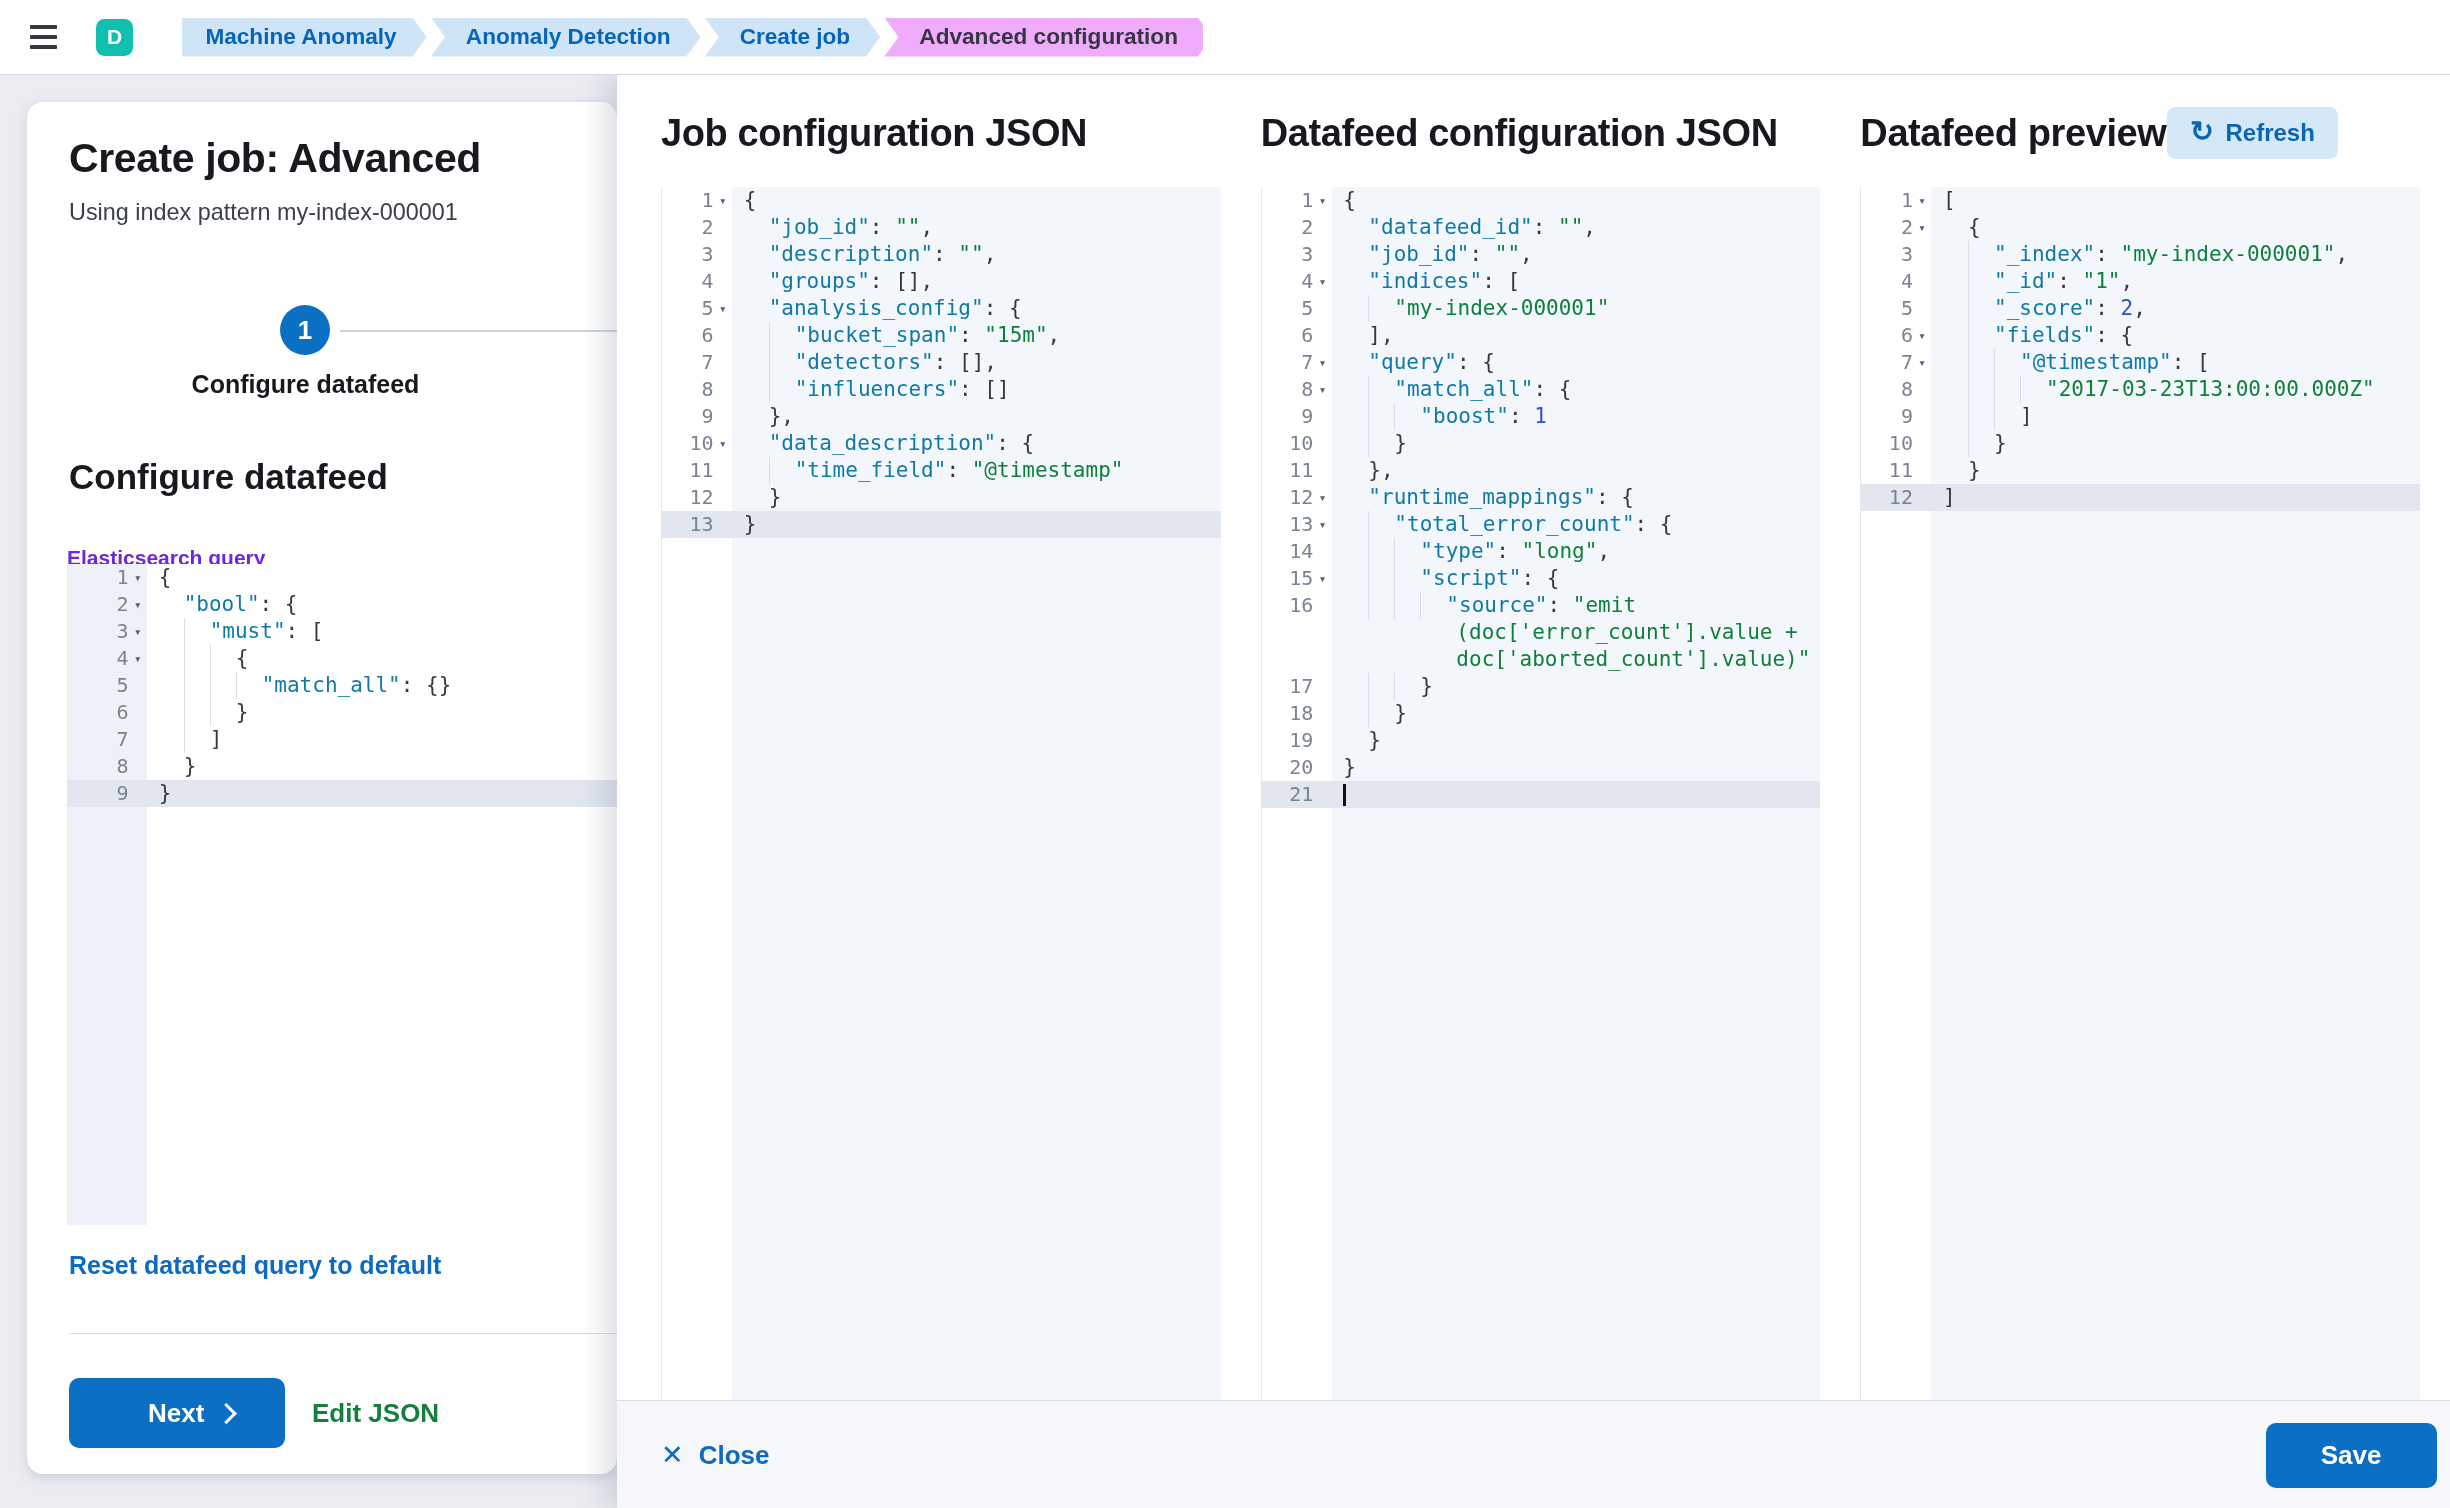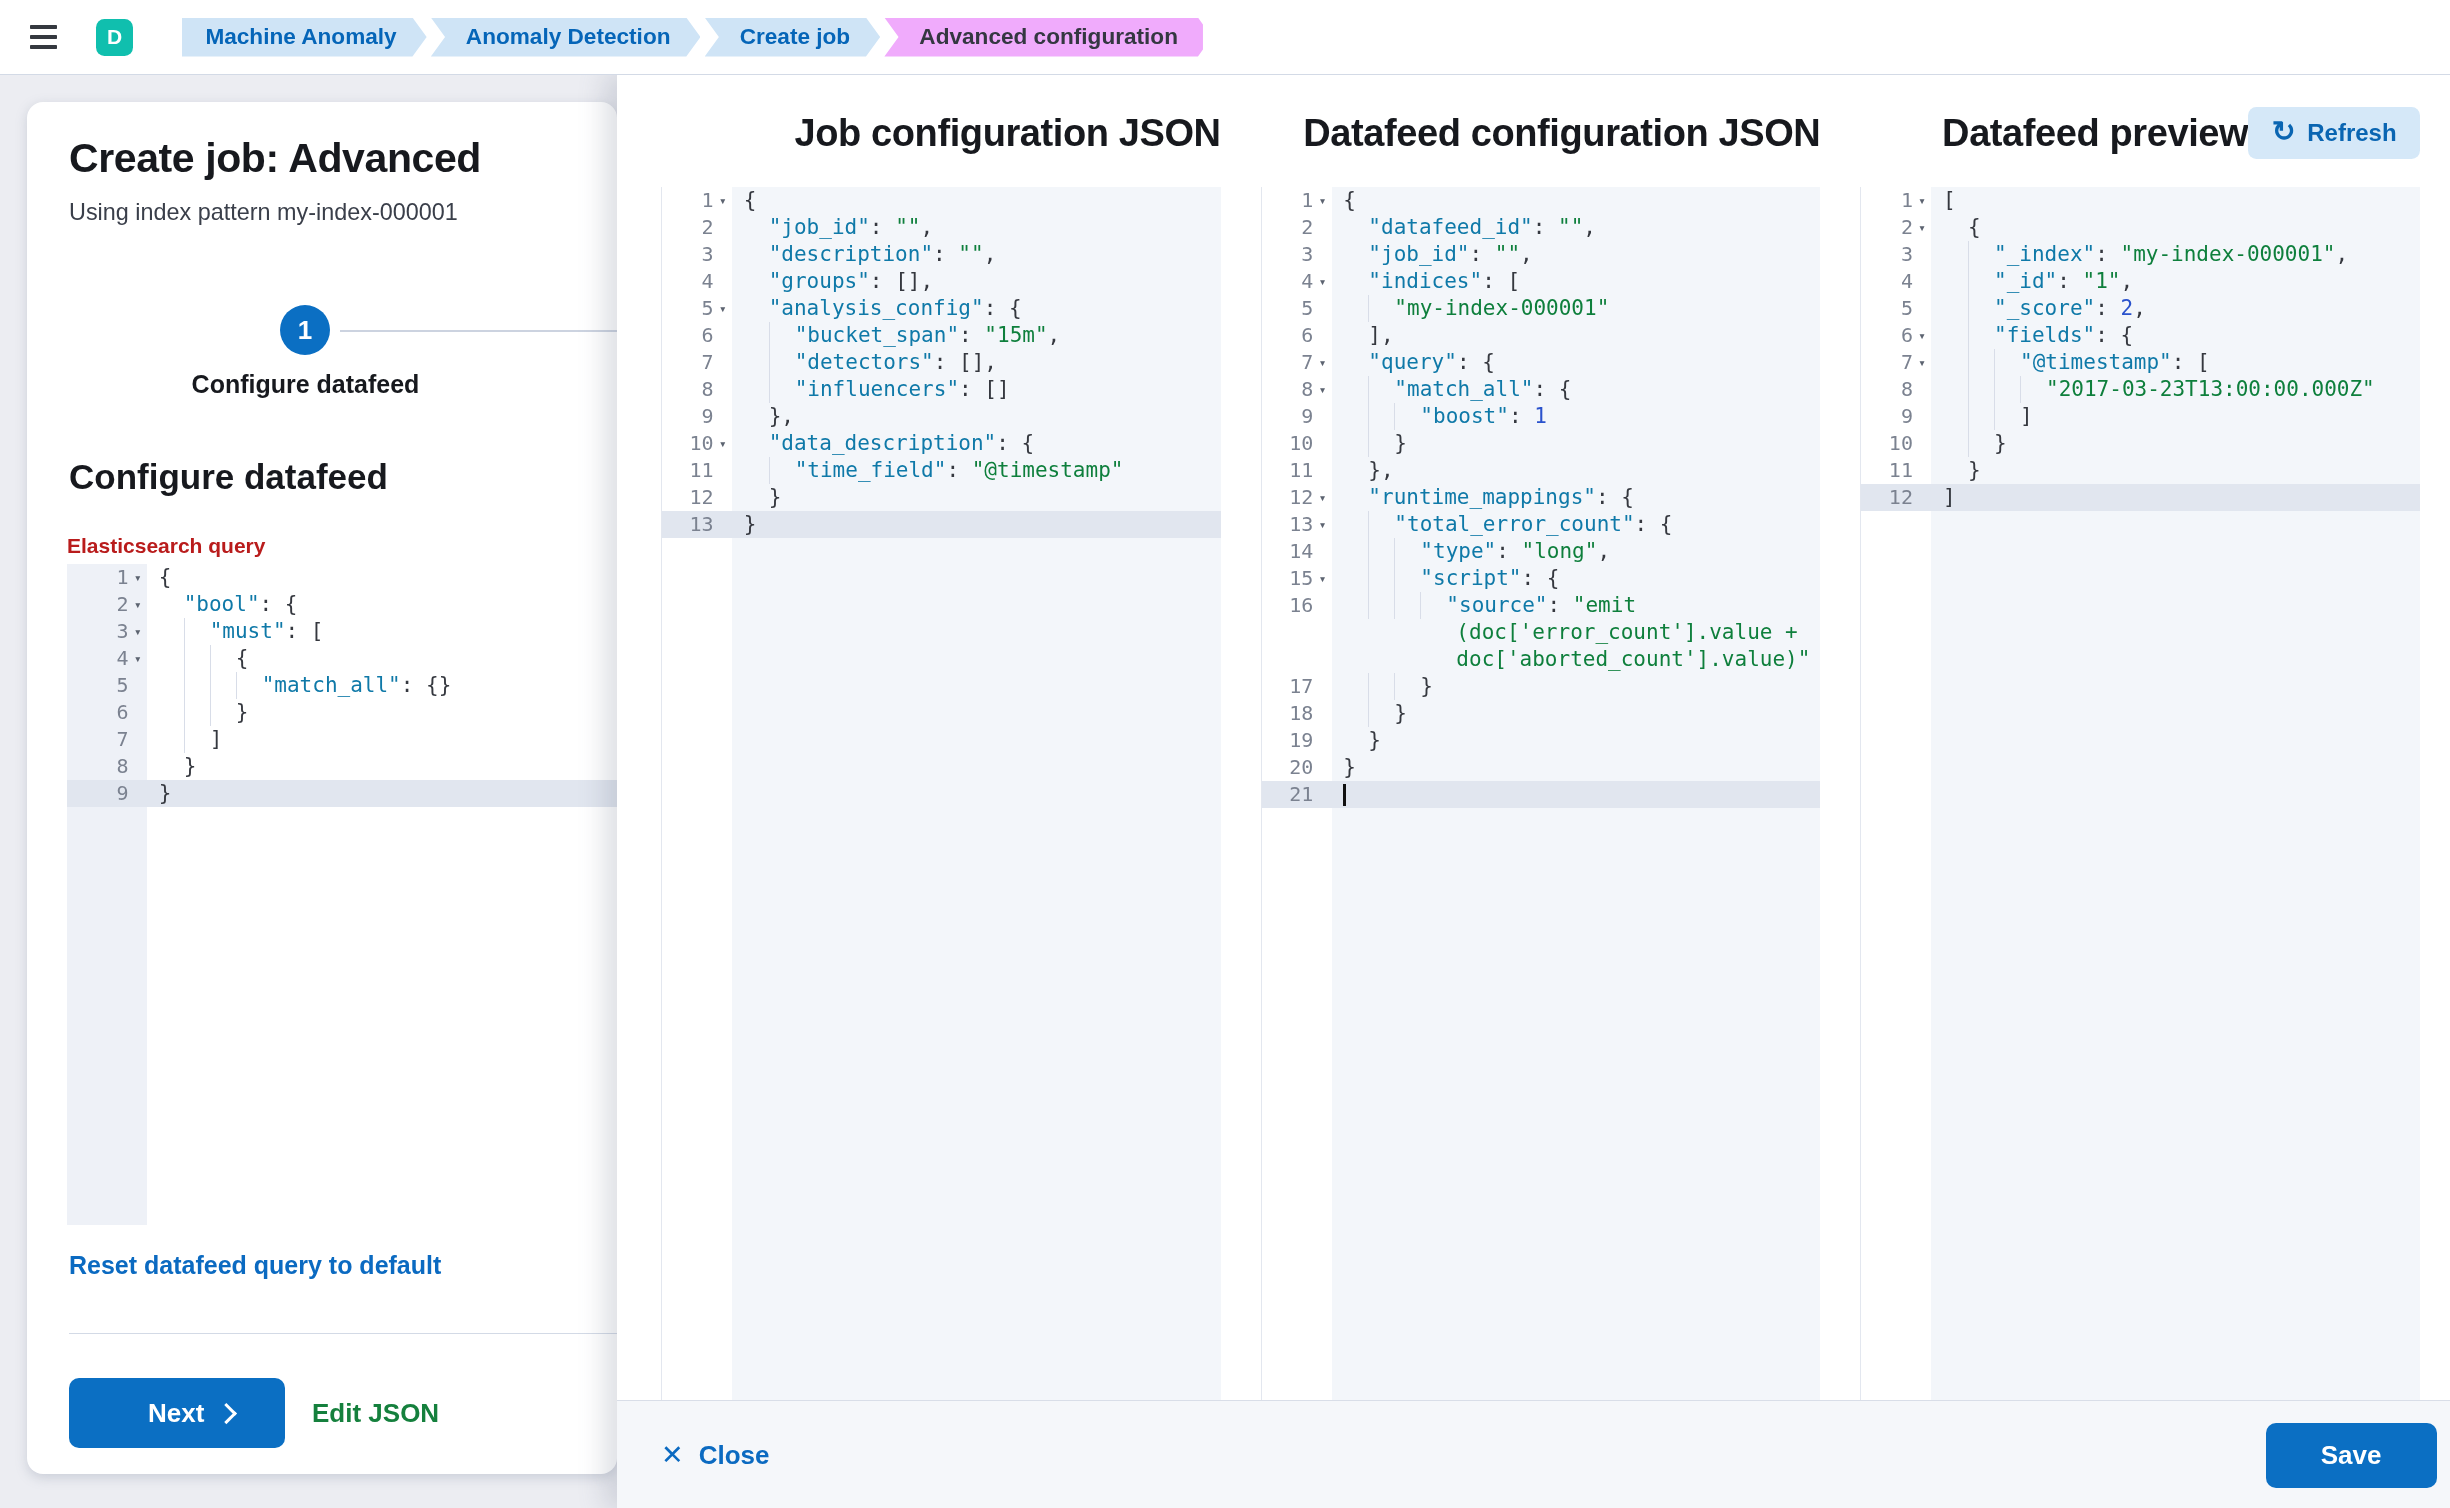--- a/index.html
+++ b/index.html
@@ -26,34 +26,34 @@
   
   .left-card{position:absolute;left:27px;top:102px;width:590px;height:1372px;background:#fff;
     border-radius:16px;box-shadow:0 3.3px 11.7px rgba(120,130,150,.28);z-index:10;}
   .card-title{position:absolute;left:42px;top:33px;font-size:41px;font-weight:700;color:#17191e;letter-spacing:-0.4px;}
   .card-sub{position:absolute;left:42px;top:97px;font-size:23.4px;color:#3a3f4a;}
   .step-line{position:absolute;left:313px;right:0;top:228px;height:1.7px;background:#ccd3e0;}
   .step-circle{position:absolute;left:253px;top:203px;width:50px;height:50px;border-radius:50%;
     background:#0b6fc3;color:#fff;font-size:26px;font-weight:700;display:flex;align-items:center;justify-content:center;cursor:pointer;}
   .step-label{position:absolute;left:111px;top:268px;width:335px;text-align:center;font-size:25px;font-weight:700;color:#17191e;}
   .section-title{position:absolute;left:42px;top:355px;font-size:35px;font-weight:700;color:#17191e;}
-  .query-label{position:absolute;left:40px;top:432px;font-size:21px;font-weight:700;color:#b91c1c;}
+  .query-label{position:absolute;left:40px;top:444px;font-size:21px;font-weight:700;color:#6d28d9;}
   .editor-left{position:absolute;left:40px;right:0;top:462px;height:661px;}
   .reset-link{position:absolute;left:42px;top:1149px;font-size:25px;font-weight:600;color:#0b6ac1;cursor:pointer;}
   .card-divider{position:absolute;left:42px;right:0;top:1231px;height:0.8px;background:#d3dae6;}
   .next-btn{position:absolute;left:42px;top:1276px;width:188px;height:70px;border-radius:10px;background:#0b6fc3;
     color:#fff;font-size:26px;font-weight:600;display:flex;align-items:center;justify-content:center;gap:15px;cursor:pointer;padding-left:28px;}
   .chev{width:11.7px;height:11.7px;border-right:3.3px solid #fff;border-top:3.3px solid #fff;transform:rotate(45deg);margin-top:0.8px;}
   .edit-json{position:absolute;left:285px;top:1296px;font-size:26px;font-weight:600;color:#15803d;cursor:pointer;}
   
   .flyout{position:absolute;left:617px;top:74px;right:0;bottom:0;background:#fff;z-index:20;
     box-shadow:-13.4px 0 25px rgba(100,110,130,.22);display:flex;flex-direction:column;}
   .fly-cols{display:flex;gap:40px;padding:32px 30px 0 44px;flex:1;min-height:0;}
   .fly-col{flex:1;display:flex;flex-direction:column;min-width:0;}
-  .fly-col-head{display:flex;align-items:center;justify-content:flex-end;height:54px;margin-bottom:27px;flex:0 0 auto;margin-left:36px;}
+  .fly-col-head{display:flex;align-items:center;justify-content:flex-start;height:54px;margin-bottom:27px;flex:0 0 auto;}
   .fly-title{font-size:38px;font-weight:700;color:#17191e;letter-spacing:-0.4px;white-space:nowrap;}
   .refresh-btn{height:52px;padding:0 23.4px;border-radius:8.4px;background:#d5e8f8;color:#0a65b2;
     font-size:24px;font-weight:600;display:flex;align-items:center;gap:11.7px;cursor:pointer;flex:0 0 auto;}
   .refresh-icon{font-size:28.5px;line-height:1;transform:translateY(-1.7px);}
   .fly-col .editor{flex:1;}
   .fly-footer{height:108px;flex:0 0 108px;background:#f5f7fa;border-top:0.8px solid #d9dee8;
     display:flex;align-items:center;justify-content:space-between;padding:0 13.4px 0 44px;}
   .close-btn{display:flex;align-items:center;gap:15px;color:#0b6ac1;font-size:26px;font-weight:600;cursor:pointer;}
   .close-x{font-size:27px;font-weight:400;}
   .save-btn{width:171px;height:65px;background:#0b6fc3;color:#fff;border-radius:10px;font-size:26px;

